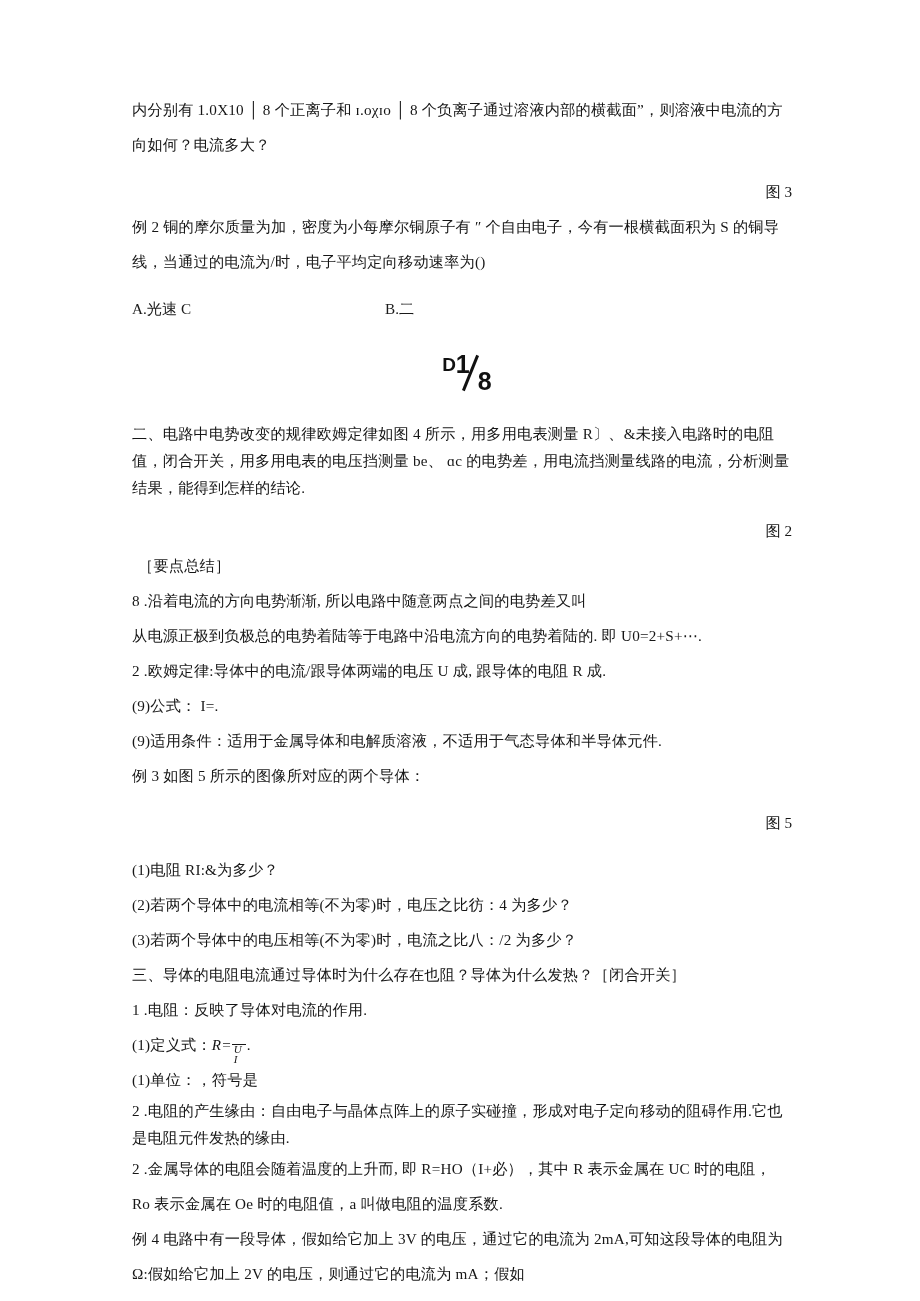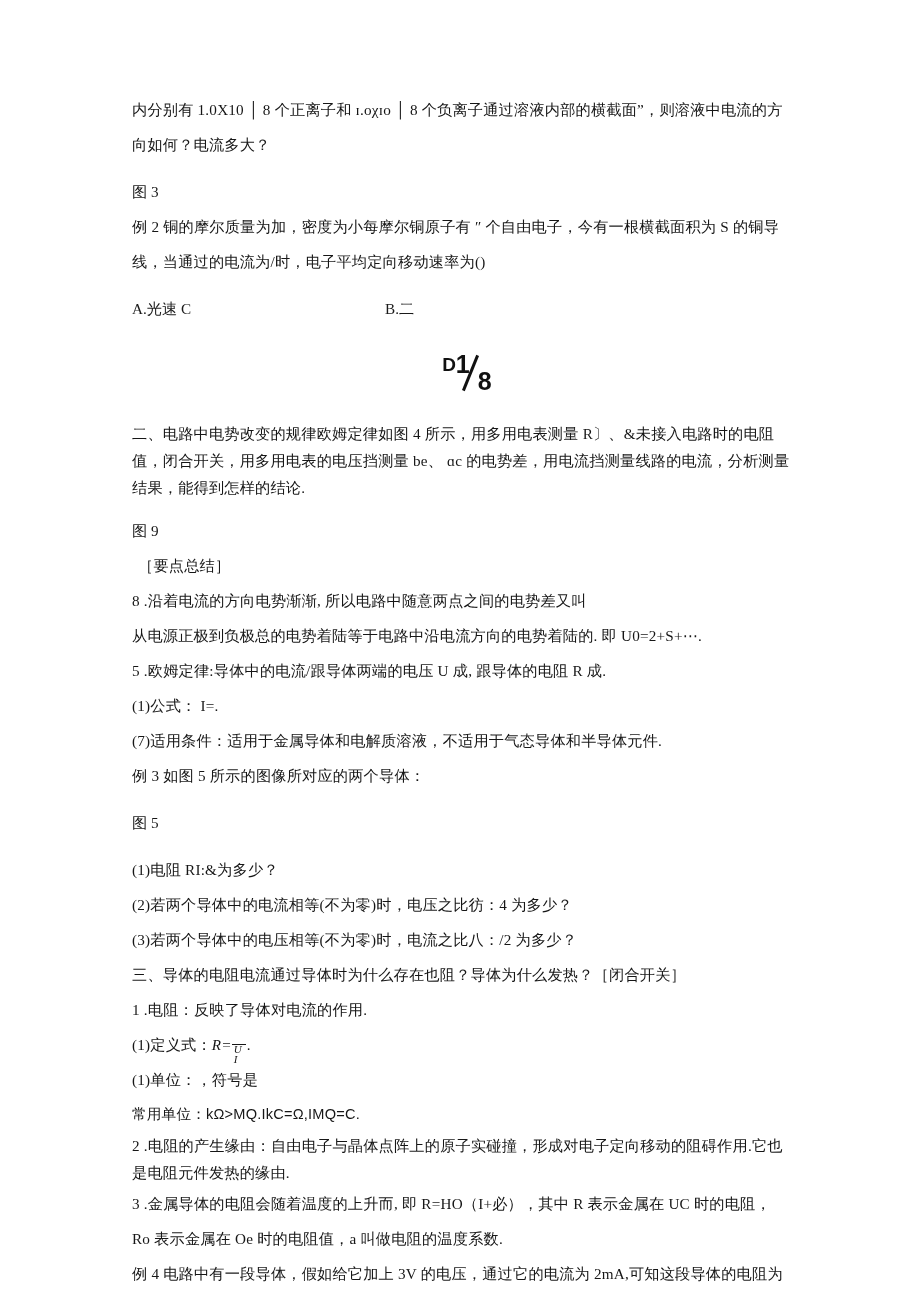--- a/index.html
+++ b/index.html
@@ -31,21 +31,21 @@
     line-height: 35px;
     letter-spacing: 0.2px;
     color: #161616;
   }
   .tight {
     line-height: 27px;
   }
   .fig-label {
     font-size: 15.2px;
     line-height: 35px;
-    text-align: left;
+    text-align: right;
     color: #161616;
   }
   .spacer-sm { height: 12px; }
   .spacer-md { height: 26px; }
 
   .sans {
     font-family: "Liberation Sans", "DejaVu Sans", sans-serif;
   }
   .serif-ital {
     font-family: "Liberation Serif", serif;
@@ -170,33 +170,33 @@
         <span class="den">8</span>
       </span>
     </div>
 
     <div class="spacer-md"></div>
 
     <div class="para tight">二、电路中电势改变的规律欧姆定律如图 4 所示，用多用电表测量 R〕、&amp;未接入电路时的电阻值，闭合开关，用多用电表的电压挡测量 be、 ɑc 的电势差，用电流挡测量线路的电流，分析测量结果，能得到怎样的结论.</div>
 
     <div class="spacer-sm"></div>
 
-    <div class="fig-label">图 9</div>
+    <div class="fig-label">图 2</div>
 
     <div class="para" style="padding-left:6px;">［要点总结］</div>
 
     <div class="para">8 .沿着电流的方向电势渐渐, 所以电路中随意两点之间的电势差又叫</div>
 
     <div class="para">从电源正极到负极总的电势着陆等于电路中沿电流方向的电势着陆的. 即 U0=2+S+⋯.</div>
 
-    <div class="para">5 .欧姆定律:导体中的电流/跟导体两端的电压 U 成, 跟导体的电阻 R 成.</div>
-
-    <div class="para">(1)公式： I=.</div>
-
-    <div class="para">(7)适用条件：适用于金属导体和电解质溶液，不适用于气态导体和半导体元件.</div>
+    <div class="para">2 .欧姆定律:导体中的电流/跟导体两端的电压 U 成, 跟导体的电阻 R 成.</div>
+
+    <div class="para">(9)公式： I=.</div>
+
+    <div class="para">(9)适用条件：适用于金属导体和电解质溶液，不适用于气态导体和半导体元件.</div>
 
     <div class="para">例 3 如图 5 所示的图像所对应的两个导体：</div>
 
     <div class="spacer-sm"></div>
 
     <div class="fig-label">图 5</div>
 
     <div class="spacer-sm"></div>
 
     <div class="para">(1)电阻 RI:&amp;为多少？</div>
@@ -212,24 +212,23 @@
     <div class="para">
       <span>(1)定义式：</span><span class="serif-ital">R</span><span class="serif-ital">=</span><span class="frac-inline">
         <span class="fnum">U</span>
         <span class="fline"></span>
         <span class="fden">I</span>
       </span><span>.</span>
     </div>
 
     <div class="para">(1)单位：，符号是</div>
 
-    <div class="para sans" style="font-size:14.6px;">常用单位：kΩ&gt;MQ.IkC=Ω,IMQ=C.</div>
 
     <div class="para tight">2 .电阻的产生缘由：自由电子与晶体点阵上的原子实碰撞，形成对电子定向移动的阻碍作用.它也是电阻元件发热的缘由.</div>
 
-    <div class="para">3 .金属导体的电阻会随着温度的上升而, 即 R=HO（I+必），其中 R 表示金属在 UC 时的电阻，</div>
+    <div class="para">2 .金属导体的电阻会随着温度的上升而, 即 R=HO（I+必），其中 R 表示金属在 UC 时的电阻，</div>
 
     <div class="para">Ro 表示金属在 Oe 时的电阻值，a 叫做电阻的温度系数.</div>
 
     <div class="para">例 4 电路中有一段导体，假如给它加上 3V 的电压，通过它的电流为 2mA,可知这段导体的电阻为 Ω:假如给它加上 2V 的电压，则通过它的电流为 mA；假如</div>
 
   </div>
 </div>
 
 </body></html>

